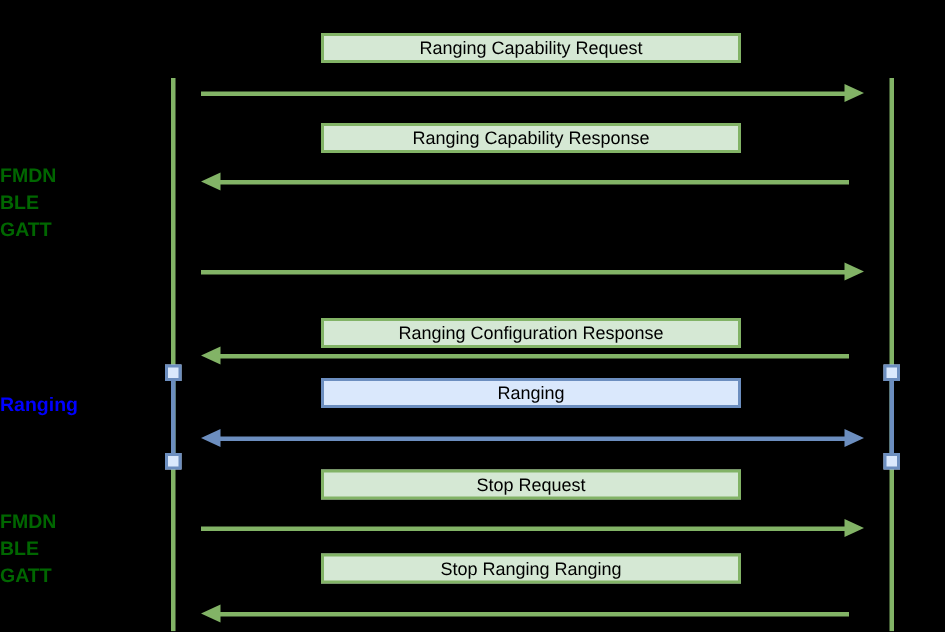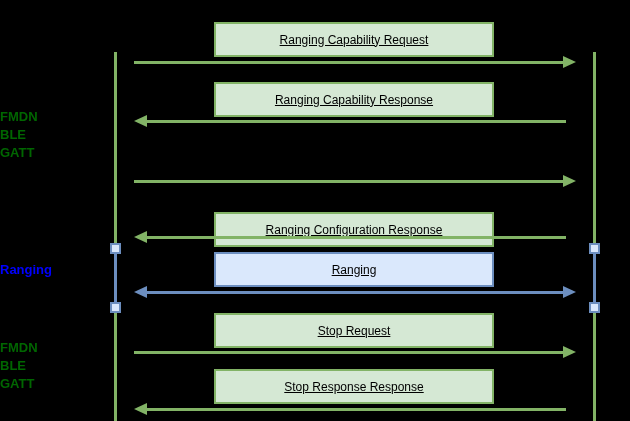--- a/index.html
+++ b/index.html
@@ -34,31 +34,30 @@
     height: 11px;
     box-sizing: border-box;
     background: #dae8fc;
     border: 2px solid #6c8ebf;
   }
   
   .msg-box {
     position: absolute;
     left: 214px;
     width: 280px;
-    height: 35px;
+    height: 20px;
     box-sizing: border-box;
     border: 2px solid #82b366;
     background: #d5e8d4;
     display: flex;
     align-items: center;
     justify-content: center;
     font-size: 12px;
     color: #000000;
     white-space: nowrap;
-    text-decoration: underline;
   }
   .msg-box.blue {
     border-color: #6c8ebf;
     background: #dae8fc;
   }
   
   .arrow {
     position: absolute;
     left: 134px;
     width: 442px;
@@ -169,20 +168,20 @@
 
   <div class="msg-box" style="top:313px">
     <span>Stop Request</span>
   </div>
   <div class="arrow dir-right" style="top:346px">
     <div class="line"></div>
     <div class="head h-right"></div>
   </div>
 
   <div class="msg-box" style="top:369px">
-    <span>Stop Response Response</span>
+    <span>Stop Ranging Ranging</span>
   </div>
   <div class="arrow dir-left" style="top:403px">
     <div class="line"></div>
     <div class="head h-left"></div>
   </div>
 
 </div>
 
 </body></html>

